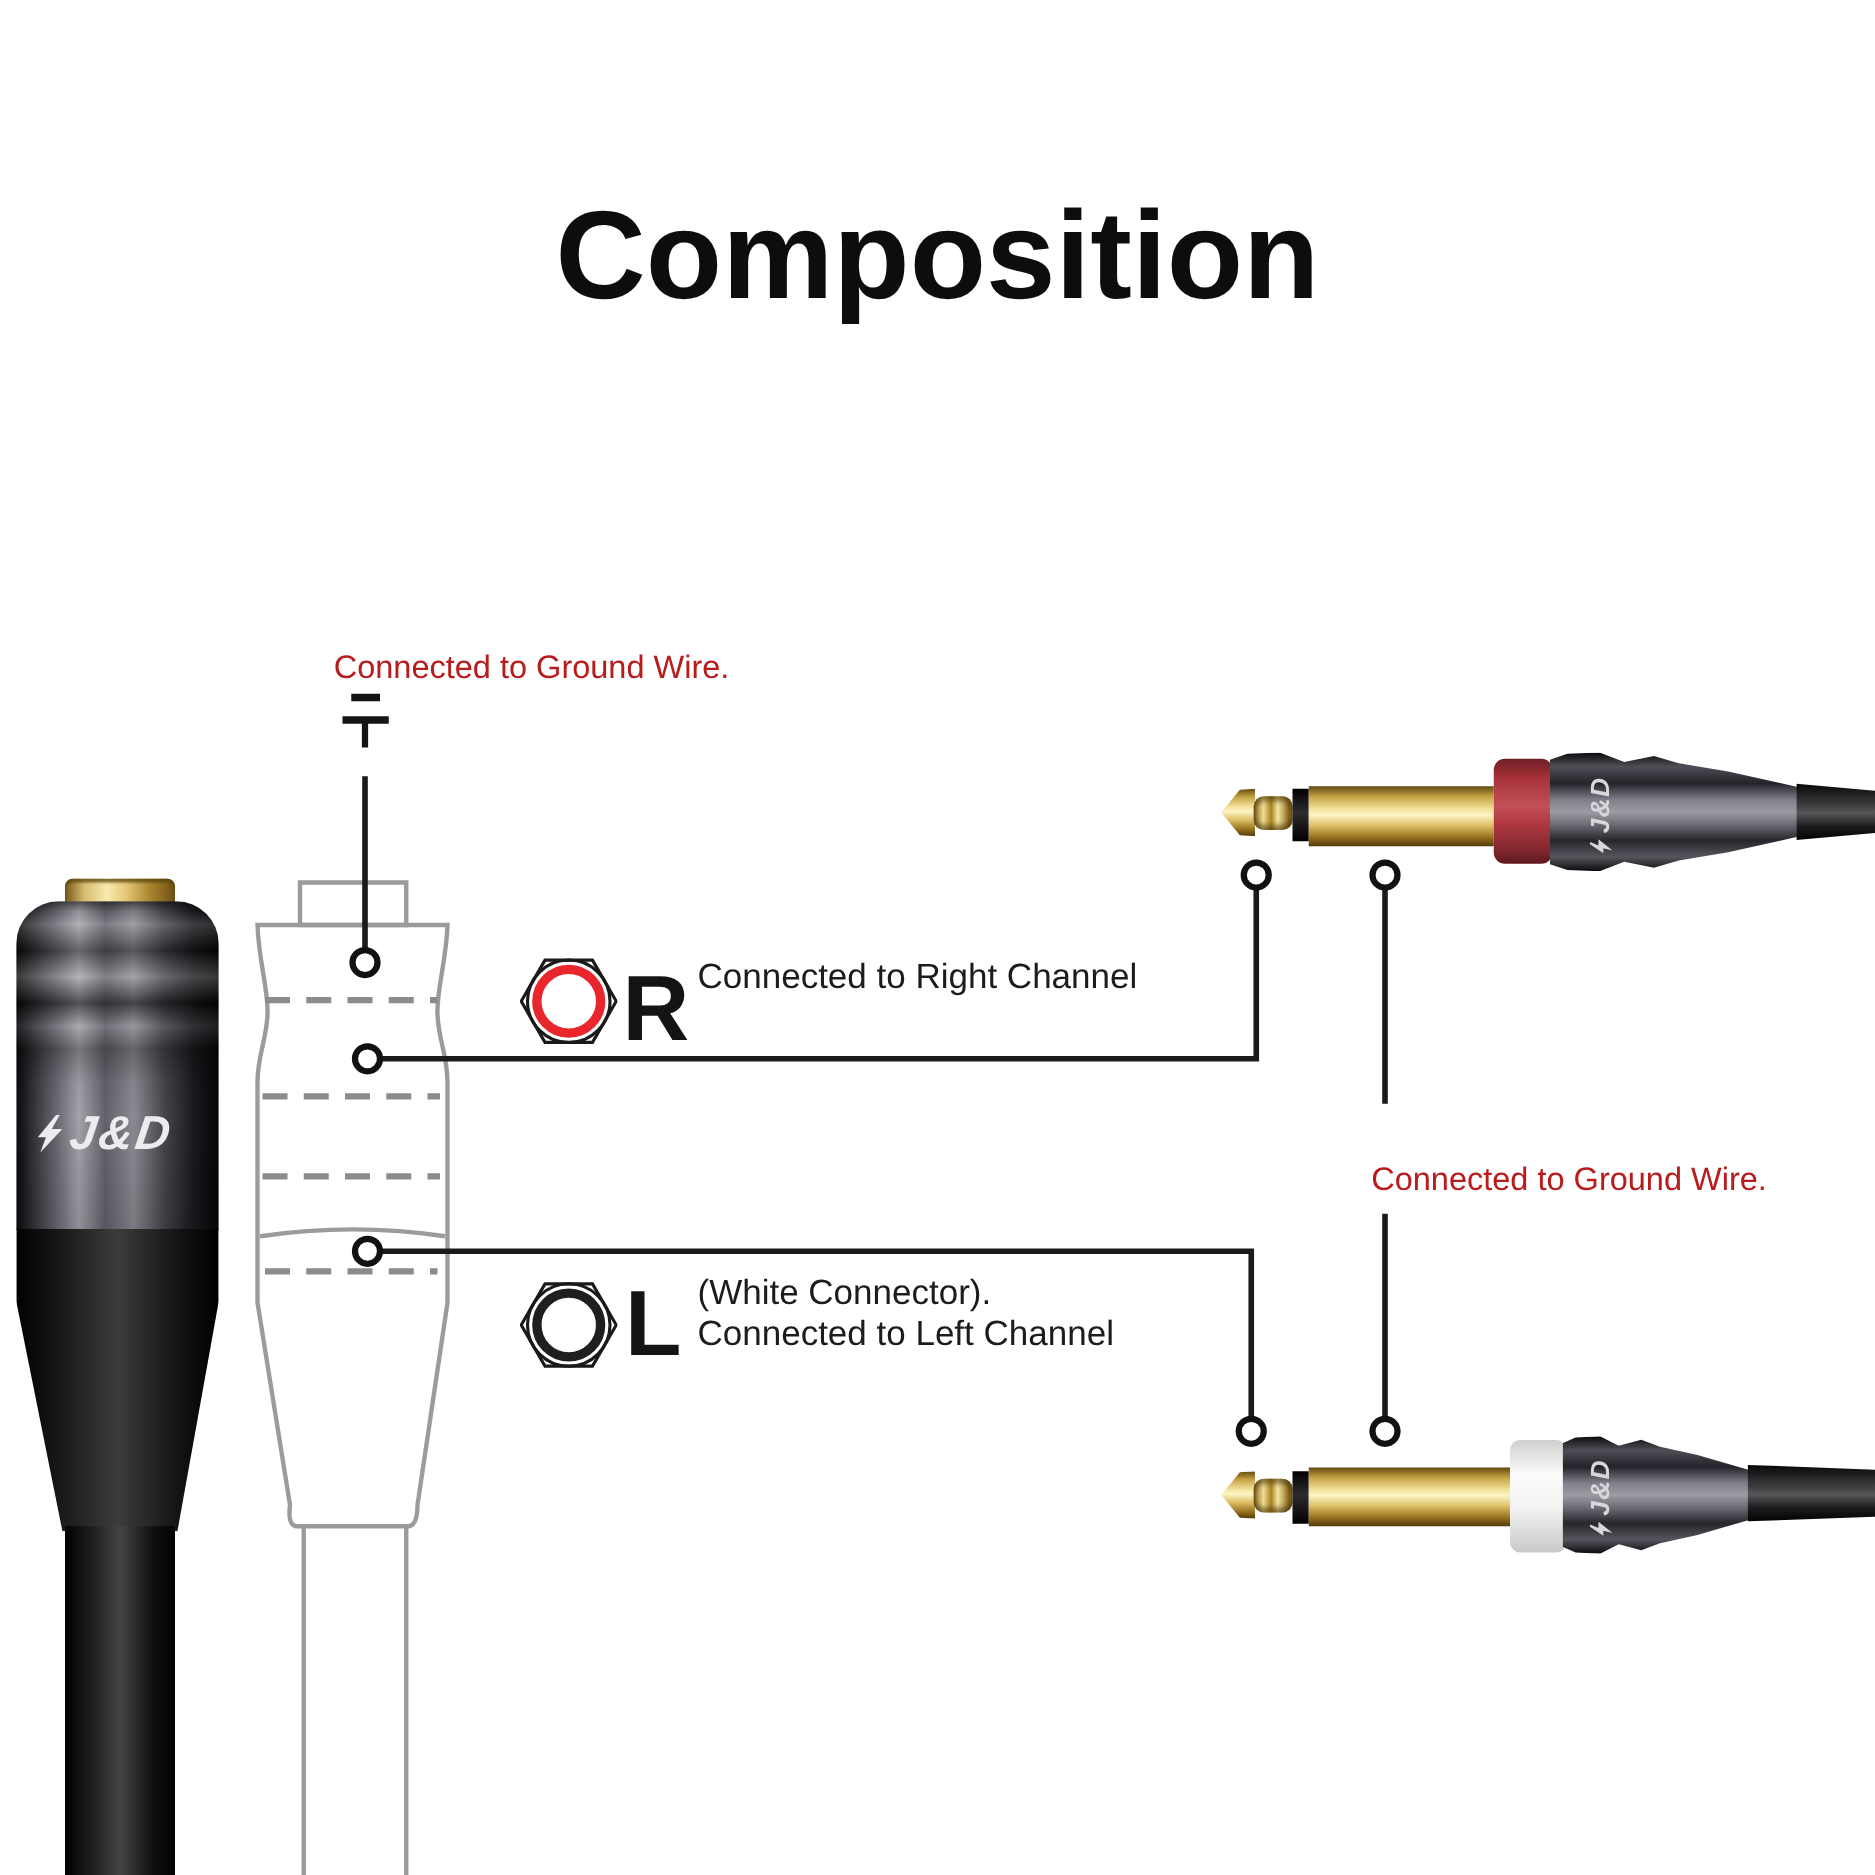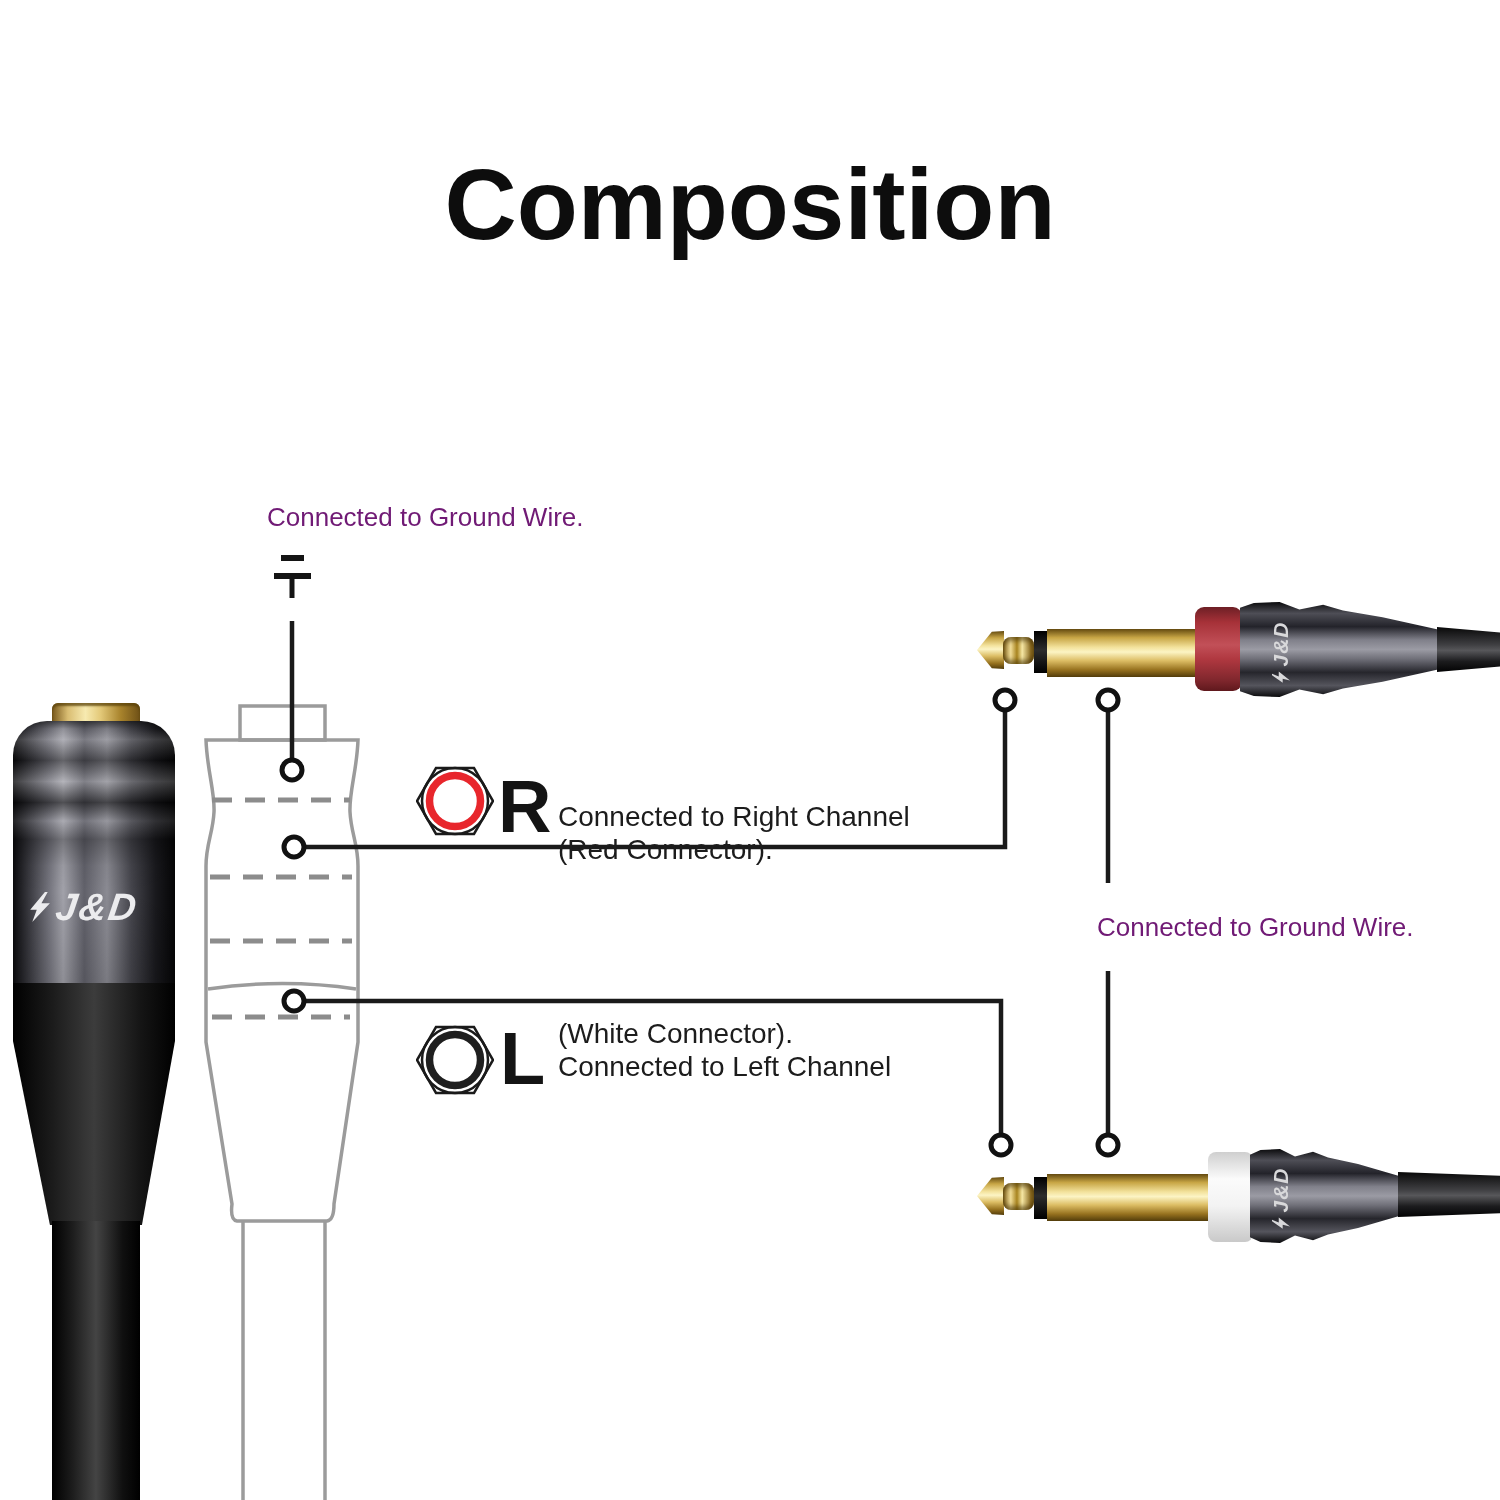--- a/index.html
+++ b/index.html
@@ -7,25 +7,25 @@
     position:relative;width:1500px;height:1500px;background:#ffffff;
     font-family:"Liberation Sans",sans-serif;overflow:hidden;
   }
   .abs{position:absolute;}
   
   .title{
     left:0;right:0;top:154px;text-align:center;
     font-size:100px;font-weight:bold;color:#0d0d0d;line-height:1.0;
   }
   
-  .note{font-size:26px;color:#701a75;white-space:nowrap;}
+  .note{font-size:26px;color:#b91c1c;white-space:nowrap;margin-top:16px;}
   .ground-left-label{left:267px;top:502px;}
   .ground-right-label{left:1097px;top:912px;}
   .chan-text{font-size:28px;line-height:33px;color:#1c1c1c;white-space:nowrap;}
-  .r-text{left:558px;top:800px;}
+  .r-text{left:558px;top:764px;}
   .l-text{left:558px;top:1017px;}
   .chan-letter{font-size:74px;font-weight:bold;color:#141414;line-height:1;}
   .r-letter{left:498px;top:770px;}
   .l-letter{left:500px;top:1022px;}
   .nut-icon{width:78px;height:78px;}
   .r-nut{left:416px;top:762px;}
   .l-nut{left:416px;top:1021px;}
   
   .collar-gold{
     left:52px;top:703px;width:88px;height:20px;border-radius:6px 6px 0 0;
@@ -163,21 +163,20 @@
   <div class="abs note ground-right-label">Connected to Ground Wire.</div>
 
   <svg class="abs nut-icon r-nut" viewBox="0 0 78 78">
     <polygon points="1,39 20,6.1 58,6.1 77,39 58,71.9 20,71.9" fill="none" stroke="#1a1a1a" stroke-width="2.5"></polygon>
     <circle cx="39" cy="39" r="33" fill="none" stroke="#1a1a1a" stroke-width="2.5"></circle>
     <circle cx="39" cy="39" r="25.5" fill="none" stroke="#e8262c" stroke-width="7.5"></circle>
   </svg>
   <div class="abs chan-letter r-letter">R</div>
   <div class="abs chan-text r-text">
     <div>Connected to Right Channel</div>
-    <div>(Red Connector).</div>
   </div>
 
   <svg class="abs nut-icon l-nut" viewBox="0 0 78 78">
     <polygon points="1,39 20,6.1 58,6.1 77,39 58,71.9 20,71.9" fill="none" stroke="#1a1a1a" stroke-width="2.5"></polygon>
     <circle cx="39" cy="39" r="33" fill="none" stroke="#1a1a1a" stroke-width="2.5"></circle>
     <circle cx="39" cy="39" r="25.5" fill="none" stroke="#1f1f1f" stroke-width="7.5"></circle>
   </svg>
   <div class="abs chan-letter l-letter">L</div>
   <div class="abs chan-text l-text">
     <div>(White Connector).</div>

